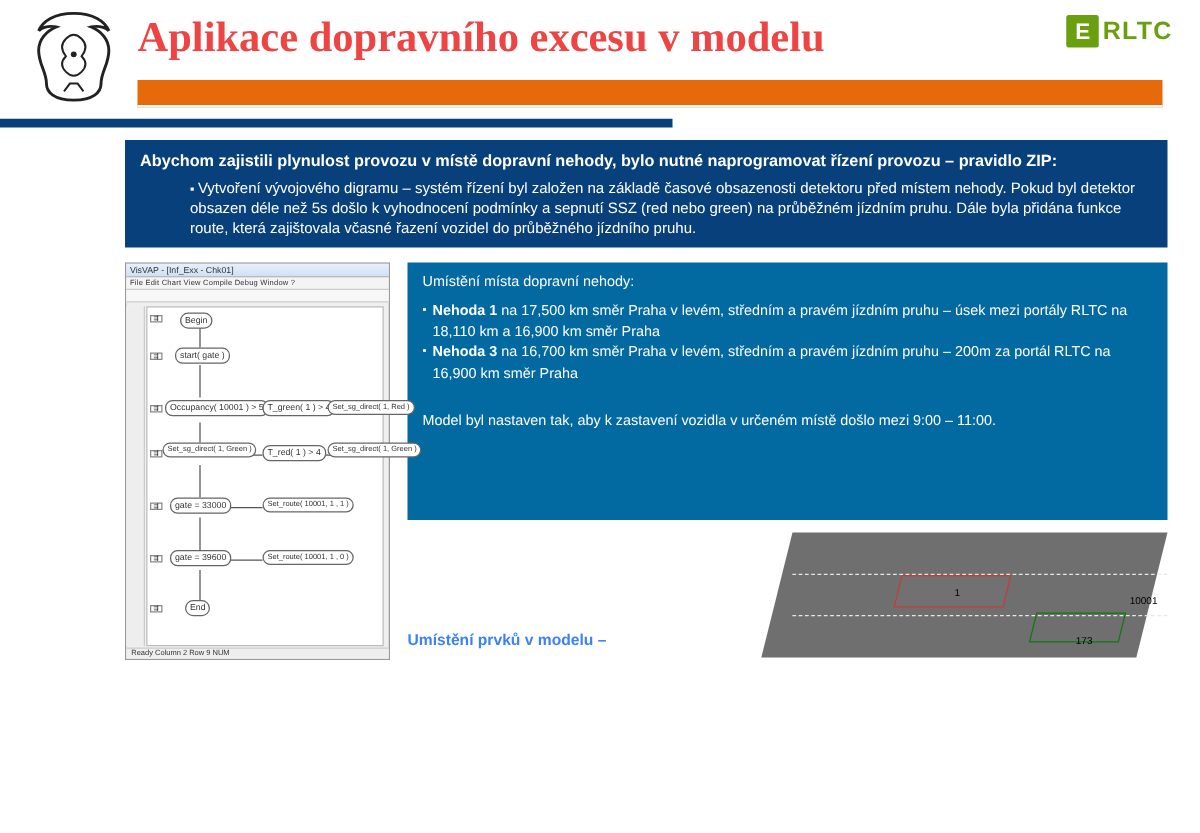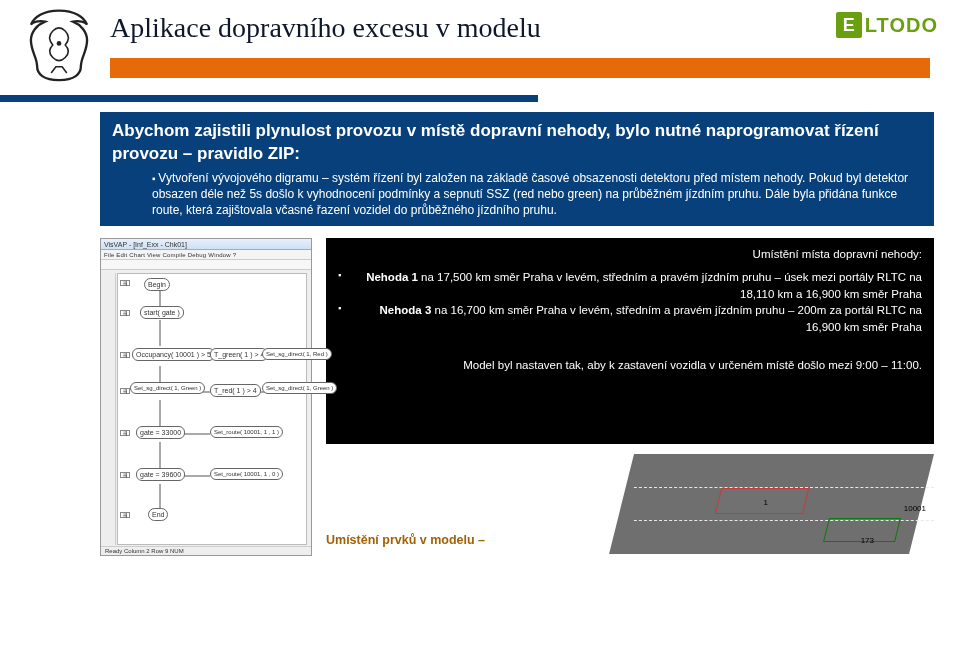--- a/index.html
+++ b/index.html
@@ -45,23 +45,23 @@
     border-radius: 2px;
   }
   .logo-right .ltodo {
     color: #6aa010;
     font-weight: bold;
     font-size: 20px;
     letter-spacing: 1px;
   }
   .title {
     font-family: "Times New Roman", serif;
-    font-size: 28px;
-    color: #0f172a;
-    font-weight: normal;
+    font-size: 34px;
+    color: #ef4444;
+    font-weight: bold;
   }
   .orange-bar {
     margin-top: 14px;
     height: 22px;
     background: #e66a09;
     border-bottom: 2px solid #fff;
   }
   .accent-line {
     height: 7px;
     background: #07407a;
@@ -70,21 +70,21 @@
   }
   .blue-block {
     background: #07407a;
     color: #fff;
     font-size: 12px;
     line-height: 1.35;
     margin: 10px 26px 0 100px;
     padding: 8px 12px;
   }
   .blue-block .lead {
-    font-size: 17px;
+    font-size: 13px;
     font-weight: bold;
     margin-bottom: 4px;
   }
   .blue-block ul { list-style: none; padding-left: 0; margin-left: 40px; }
   .blue-block li::before {
     content: "▪ ";
     font-size: 10px;
     color: #fff;
   }
   .cols {
@@ -160,27 +160,26 @@
     left: 2px;
     width: 10px; height: 6px;
     border: 1px solid #888;
     background: #fff;
     font-size: 5px;
     text-align: center;
     line-height: 5px;
   }
   .canvas svg { position: absolute; inset: 0; width: 100%; height: 100%; }
   .blue-sub {
-    background: #000000;
+    background: #0369a1;
     color: #fff;
     font-size: 11.5px;
     line-height: 1.45;
     padding: 8px 12px 10px 12px;
     flex: 1;
-    text-align: right;
   }
   .blue-sub p { margin-bottom: 6px; }
   .blue-sub ul { list-style: none; }
   .blue-sub li { padding-left: 8px; position: relative; }
   .blue-sub li::before {
     content: "▪";
     position: absolute; left: 0; top: 0;
     font-size: 9px;
   }
   .right-col { flex: 1; display: flex; flex-direction: column; gap: 10px; }
@@ -225,38 +224,38 @@
     font-size: 8px;
     color: #000;
   }
   .caption {
     position: absolute;
     left: 0px;
     bottom: 8px;
     font-size: 12.5px;
     font-weight: bold;
     line-height: 1.3;
-    color: #a16207;
+    color: #3b82f6;
     width: 250px;
   }
   b.hl { font-weight: bold; margin-top: 40px; }
 </style>
 </head>
 <body>
 
 <div class="header">
   <svg class="logo-left" viewBox="0 0 100 100">
     <path d="M50 6 C30 6 18 14 14 24 C16 21 24 18 32 20 C22 24 14 33 14 44 C14 58 22 66 22 78 C22 87 30 95 50 95 C70 95 78 87 78 78 C78 66 86 58 86 44 C86 33 78 24 68 20 C76 18 84 21 86 24 C82 14 70 6 50 6 Z" fill="none" stroke="#222" stroke-width="3"></path>
     <path d="M42 32 Q50 24 58 32 Q66 40 58 50 Q66 58 58 66 Q50 74 42 66 Q34 58 42 50 Q34 40 42 32 Z" fill="none" stroke="#222" stroke-width="2"></path>
     <circle cx="50" cy="48" r="3" fill="#222"></circle>
     <path d="M40 86 L46 78 L54 78 L60 86" fill="none" stroke="#222" stroke-width="2"></path>
   </svg>
   <div class="logo-right">
     <div class="e-box">E</div>
-    <div class="ltodo">LTODO</div>
+    <div class="ltodo">RLTC</div>
   </div>
   <div class="title">Aplikace dopravního excesu v modelu</div>
   <div class="orange-bar"></div>
 </div>
 <div class="accent-line"></div>
 
 <div class="blue-block">
   <div class="lead">Abychom zajistili plynulost provozu v místě dopravní nehody, bylo nutné naprogramovat řízení provozu – pravidlo ZIP:</div>
   <ul>
       <li>Vytvoření vývojového digramu – systém řízení byl založen na základě časové obsazenosti detektoru před místem nehody. Pokud byl detektor obsazen déle než 5s došlo k vyhodnocení podmínky a sepnutí SSZ (red nebo green) na průběžném jízdním pruhu. Dále byla přidána funkce route, která zajištovala včasné řazení vozidel do průběžného jízdního pruhu.</li>

